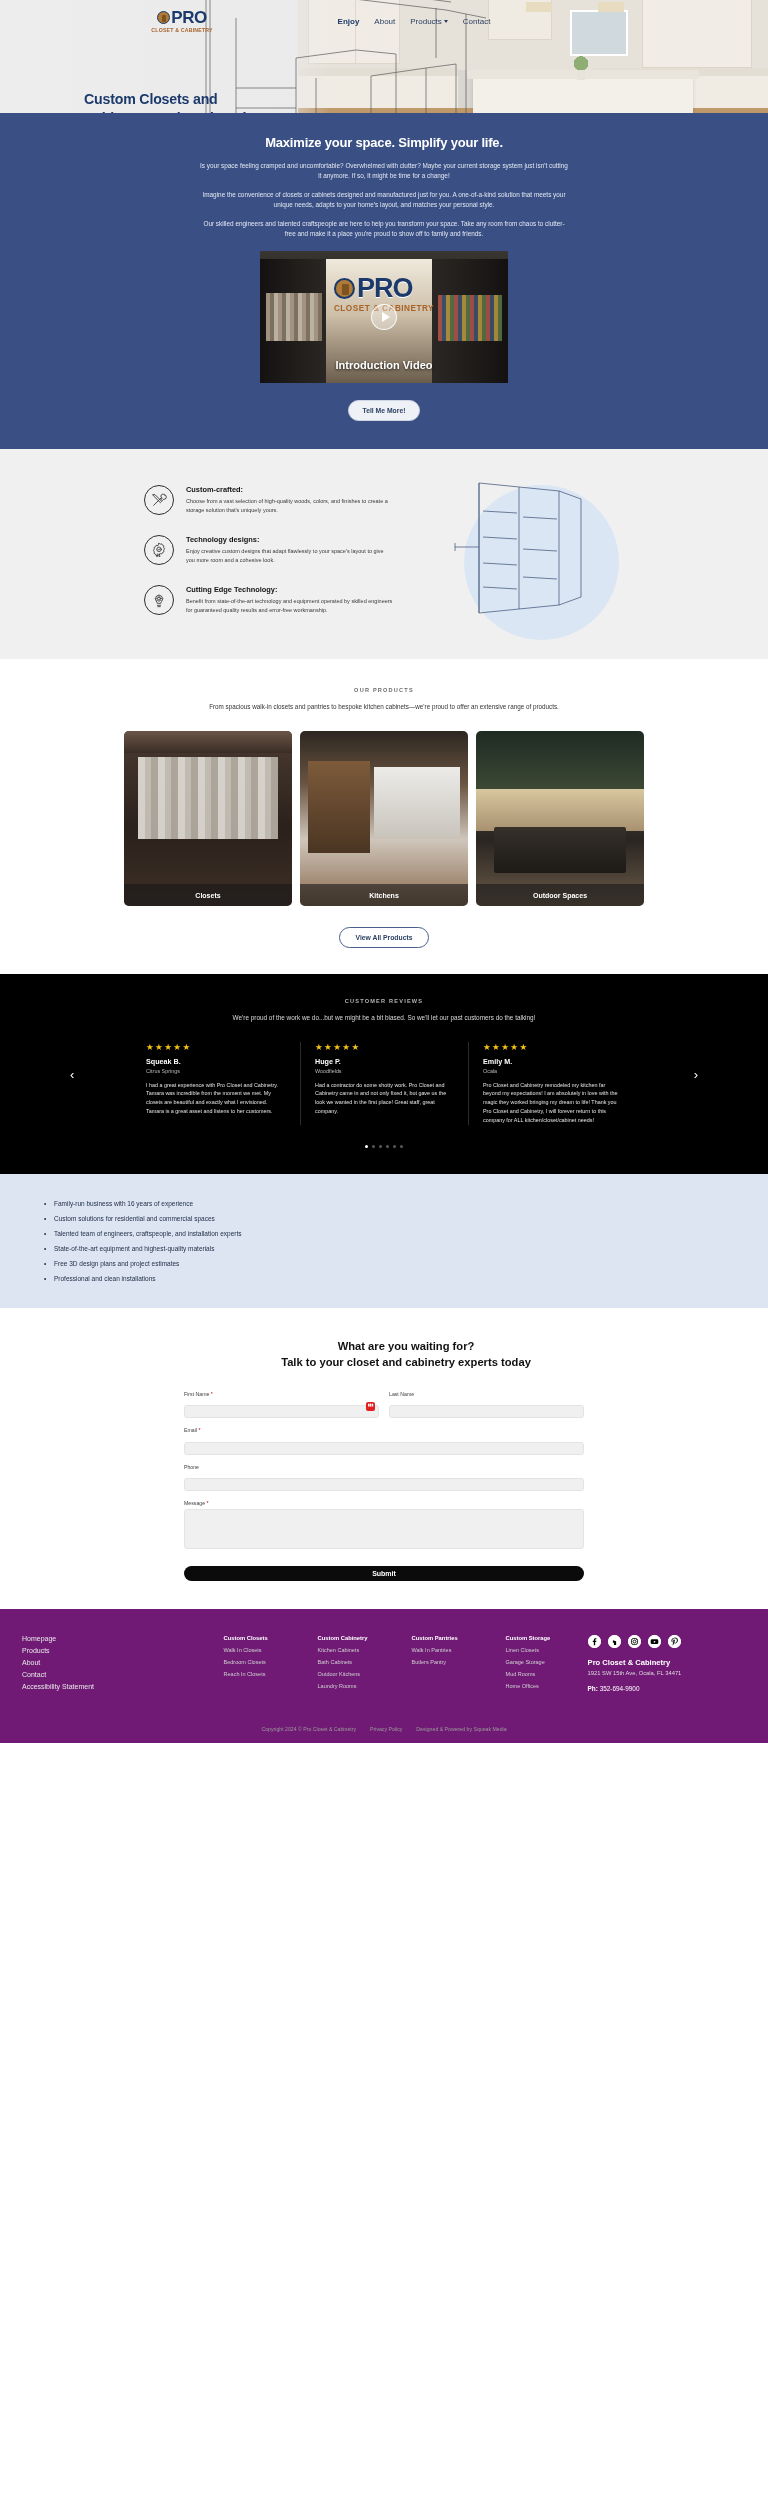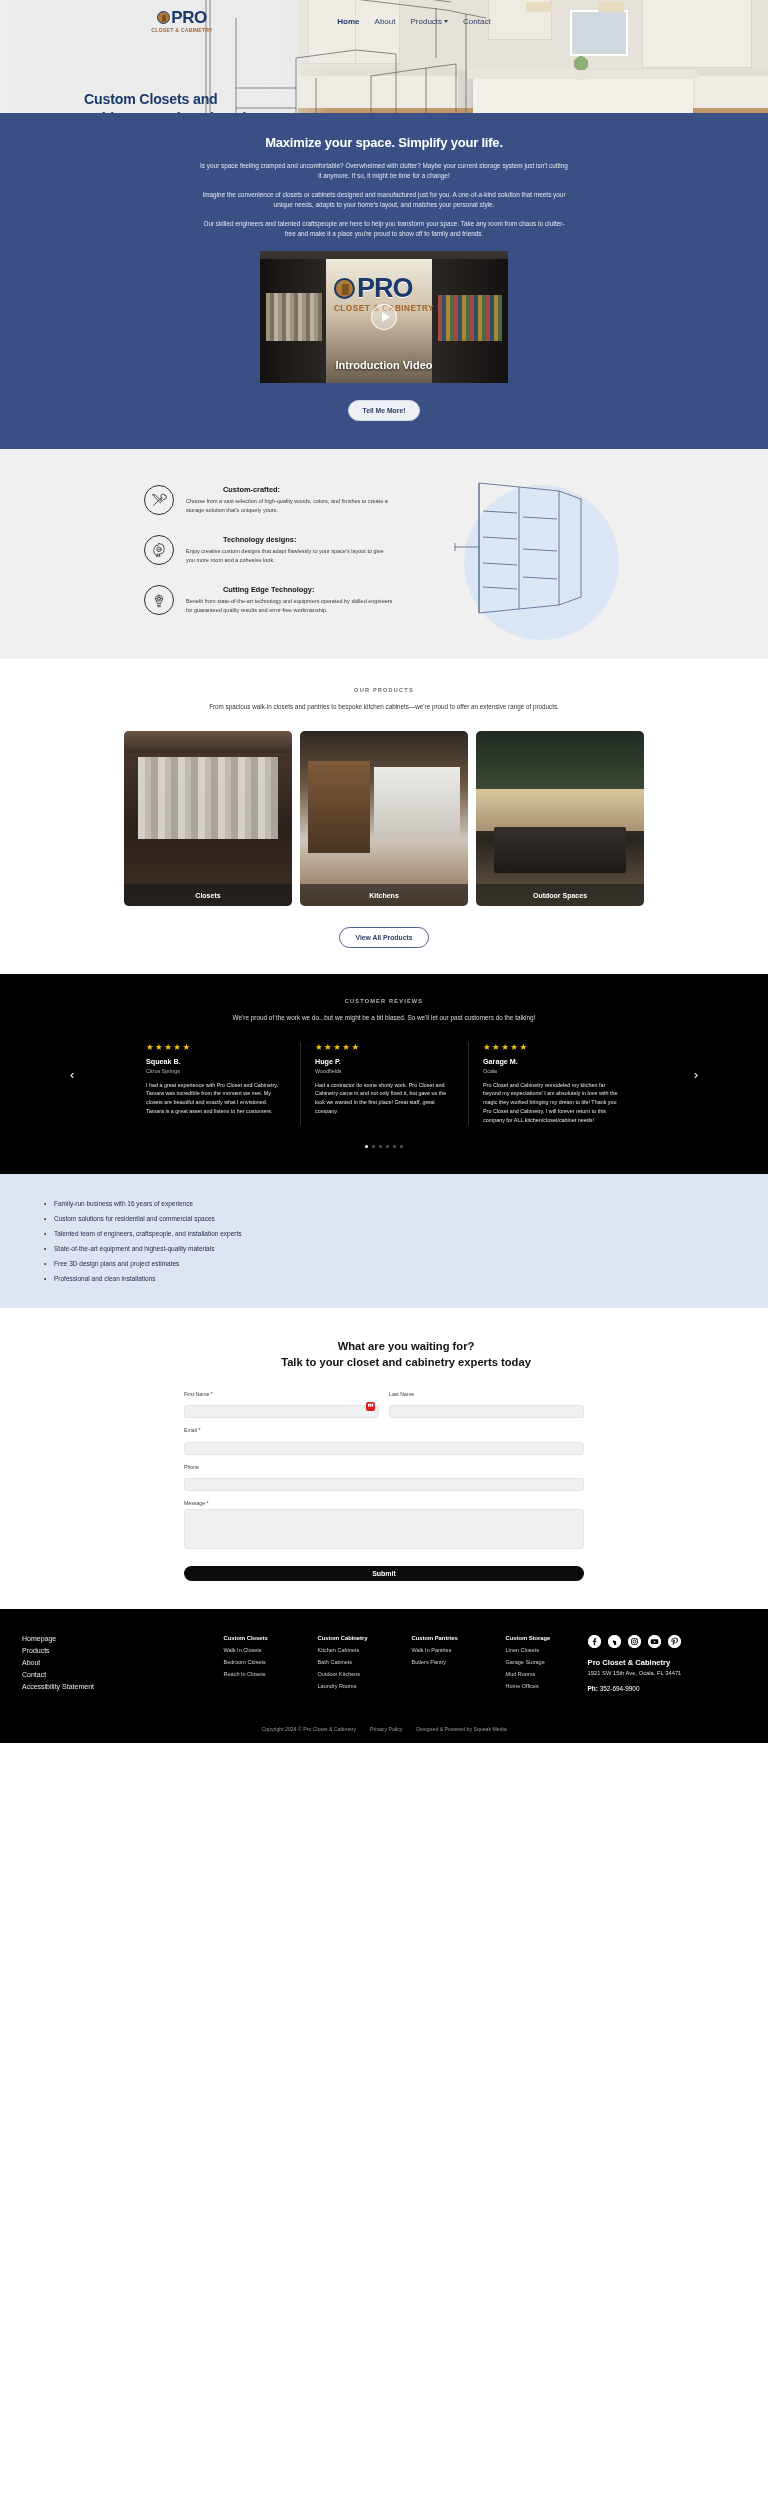--- a/index.html
+++ b/index.html
@@ -95,21 +95,21 @@
   .vid-title{position:absolute;left:0;right:0;bottom:12px;text-align:center;font-size:11px;font-weight:700;color:#fff;text-shadow:0 1px 3px rgba(0,0,0,.8);}
   .tell-btn{margin:17px auto 0;background:#eef1f6;color:#2a3f63;padding:6px 14px;border-radius:999px;font-size:6.8px;font-weight:600;border:1px solid #cfd6e4;display:block;}
 
   
   .features { background: #f0f0f0; padding: 30px 0 34px; position: relative; overflow:hidden;}
   .feat-inner { width: 560px; margin: 0 auto; display: flex; align-items: flex-start; }
   .feat-list { width: 290px; padding-left: 40px; padding-top: 6px;}
   .feat { display: flex; gap: 12px; margin-bottom: 20px; }
   .feat:last-child{margin-bottom:0;}
   .feat-icon { width: 30px; height: 30px; border-radius: 50%; border: 1px solid #2f2f2f; display:flex;align-items:center;justify-content:center;flex:0 0 30px;}
-  .feat-body h3 { font-size: 7.4px; font-weight: 700; color: #131313; margin-bottom: 3px; margin-left: 37px; }
+  .feat-body h3 { font-size: 7.4px; font-weight: 700; color: #131313; margin-bottom: 3px; }
   .feat-body p { font-size: 5.5px; line-height: 1.6; color: #3a3a3a; }
   .feat-art { width: 215px; height: 140px; position: relative; margin-top: 6px;}
   .feat-circle{position:absolute;right:-10px;top:0;width:155px;height:155px;border-radius:50%;background:#dbe6f5;}
   .feat-sketch{position:absolute;right:10px;top:-8px;}
 
   
   .products { background: #fff; padding: 28px 0 26px; text-align: center; }
   .eyebrow { font-size: 5.6px; letter-spacing: 1.2px; color: #6d6d6d; font-weight: 600; text-transform: uppercase;}
   .products h2 { font-size: 11.4px; font-weight: 700; margin-top: 8px; color:#111;}
   .products .sub { width: 360px; margin: 9px auto 0; font-size: 6.3px; line-height: 1.6; color: #333; }
@@ -168,21 +168,21 @@
     width: 100%; background: #f0f0f0; border: 1px solid #e4e4e4; border-radius: 3px;
     height: 13px; font-size: 6px; padding: 0 5px; font-family: "Liberation Sans", sans-serif; color:#222;
   }
   .fg textarea { height: 40px; padding: 4px 5px; resize: none; }
   .first-wrap { position: relative; }
   .lock-badge { position: absolute; right: 4px; top: 2px; width: 9px; height: 9px; background: #e02020; border-radius: 2px; display:flex;align-items:center;justify-content:center;}
   .lock-badge span{font-size:3.4px;color:#fff;font-weight:700;line-height:1;}
   .submit { width: 100%; background: #0b0b0b; color: #fff; border: none; border-radius: 999px; height: 15px; font-size: 7px; font-weight: 600; cursor: pointer; margin-top: 4px;}
 
   
-  .footer { background: #000000; color: #fff; padding: 26px 0 0; }
+  .footer { background: #701a75; color: #fff; padding: 26px 0 0; }
   .foot-inner { display: flex; padding: 0 22px; }
   .foot-site { width: 215px; }
   .foot-site a { display: block; font-size: 7px; color: #e8e8e8; text-decoration: none; margin-bottom: 5px; }
   .foot-cols { display: flex; gap: 18px; flex: 1;}
   .foot-col { width: 76px; }
   .foot-col h4 { font-size: 5.8px; font-weight: 700; color: #fff; margin-bottom: 6px; }
   .foot-col a { display: block; font-size: 5.5px; color: #cfcfcf; text-decoration: none; margin-bottom: 6px; }
   .foot-right { width: 175px; padding-left: 6px;}
   .socials { display: flex; gap: 7px; margin-bottom: 10px; }
   .soc { width: 13px; height: 13px; border-radius: 50%; background: #fff; display: flex; align-items: center; justify-content: center; cursor: pointer;}
@@ -244,21 +244,21 @@
     <div class="header">
       <div class="logo">
         <div class="logo-top">
           <span class="logo-knob"></span>
           <span class="logo-pro">PRO</span>
         </div>
         <div class="logo-sub">CLOSET &amp; CABINETRY</div>
       </div>
       <nav class="nav">
         <div class="nav-item active">
-            <span>Home</span>
+            <span>Enjoy</span>
           </div>
         <div class="nav-item">
             <span>About</span>
           </div>
         <div class="nav-item">
             <span>Products</span>
             <i class="caret"></i>
           </div>
         <div class="nav-item">
             <span>Contact</span>
@@ -396,21 +396,21 @@
         <div class="rev-text">I had a great experience with Pro Closet and Cabinetry. Tamara was incredible from the moment we met. My closets are beautiful and exactly what I envisioned. Tamara is a great asset and listens to her customers.</div>
       </div>
       <div class="rev-card">
         <div class="stars">★★★★★</div>
         <div class="rev-name">Huge P.</div>
         <div class="rev-loc">Woodfields</div>
         <div class="rev-text">Had a contractor do some shotty work. Pro Closet and Cabinetry came in and not only fixed it, but gave us the look we wanted in the first place! Great staff, great company.</div>
       </div>
       <div class="rev-card">
         <div class="stars">★★★★★</div>
-        <div class="rev-name">Garage M.</div>
+        <div class="rev-name">Emily M.</div>
         <div class="rev-loc">Ocala</div>
         <div class="rev-text">Pro Closet and Cabinetry remodeled my kitchen far beyond my expectations! I am absolutely in love with the magic they worked bringing my dream to life! Thank you Pro Closet and Cabinetry, I will forever return to this company for ALL kitchen/closet/cabinet needs!</div>
       </div>
     </div>
     <div class="dots">
       <span class="dot active"></span>
       <span class="dot"></span>
       <span class="dot"></span>
       <span class="dot"></span>
       <span class="dot"></span>

